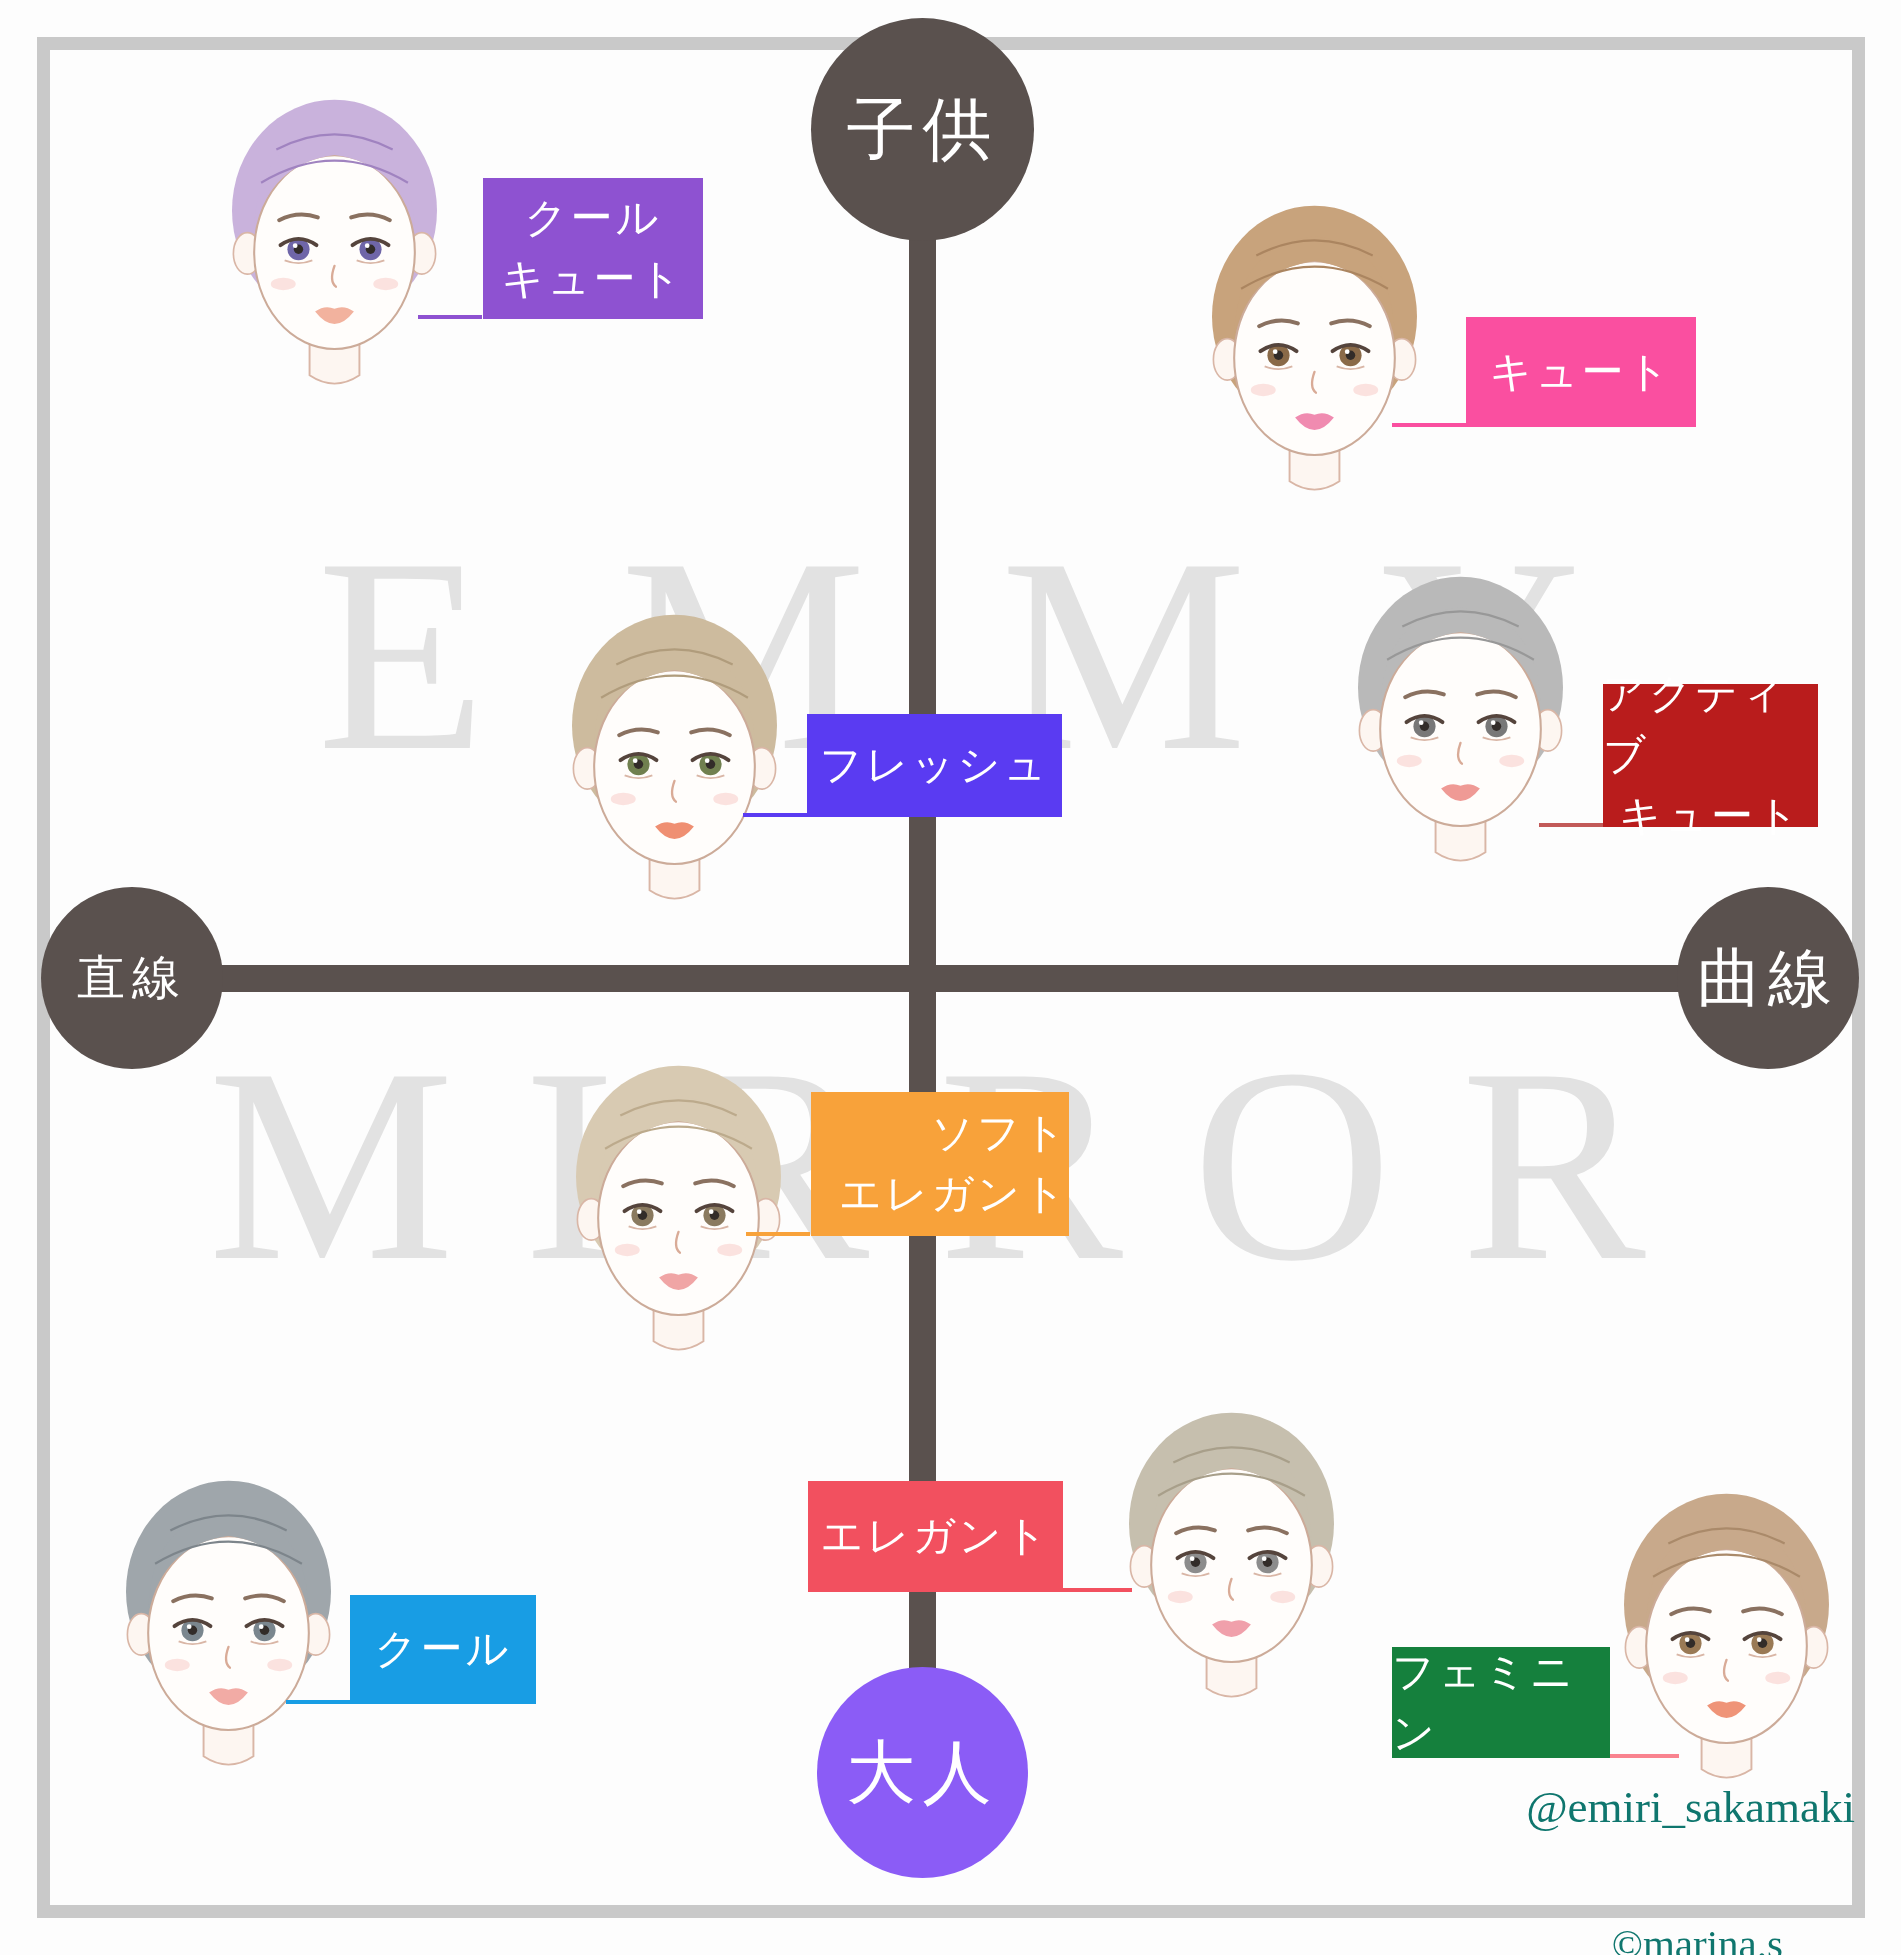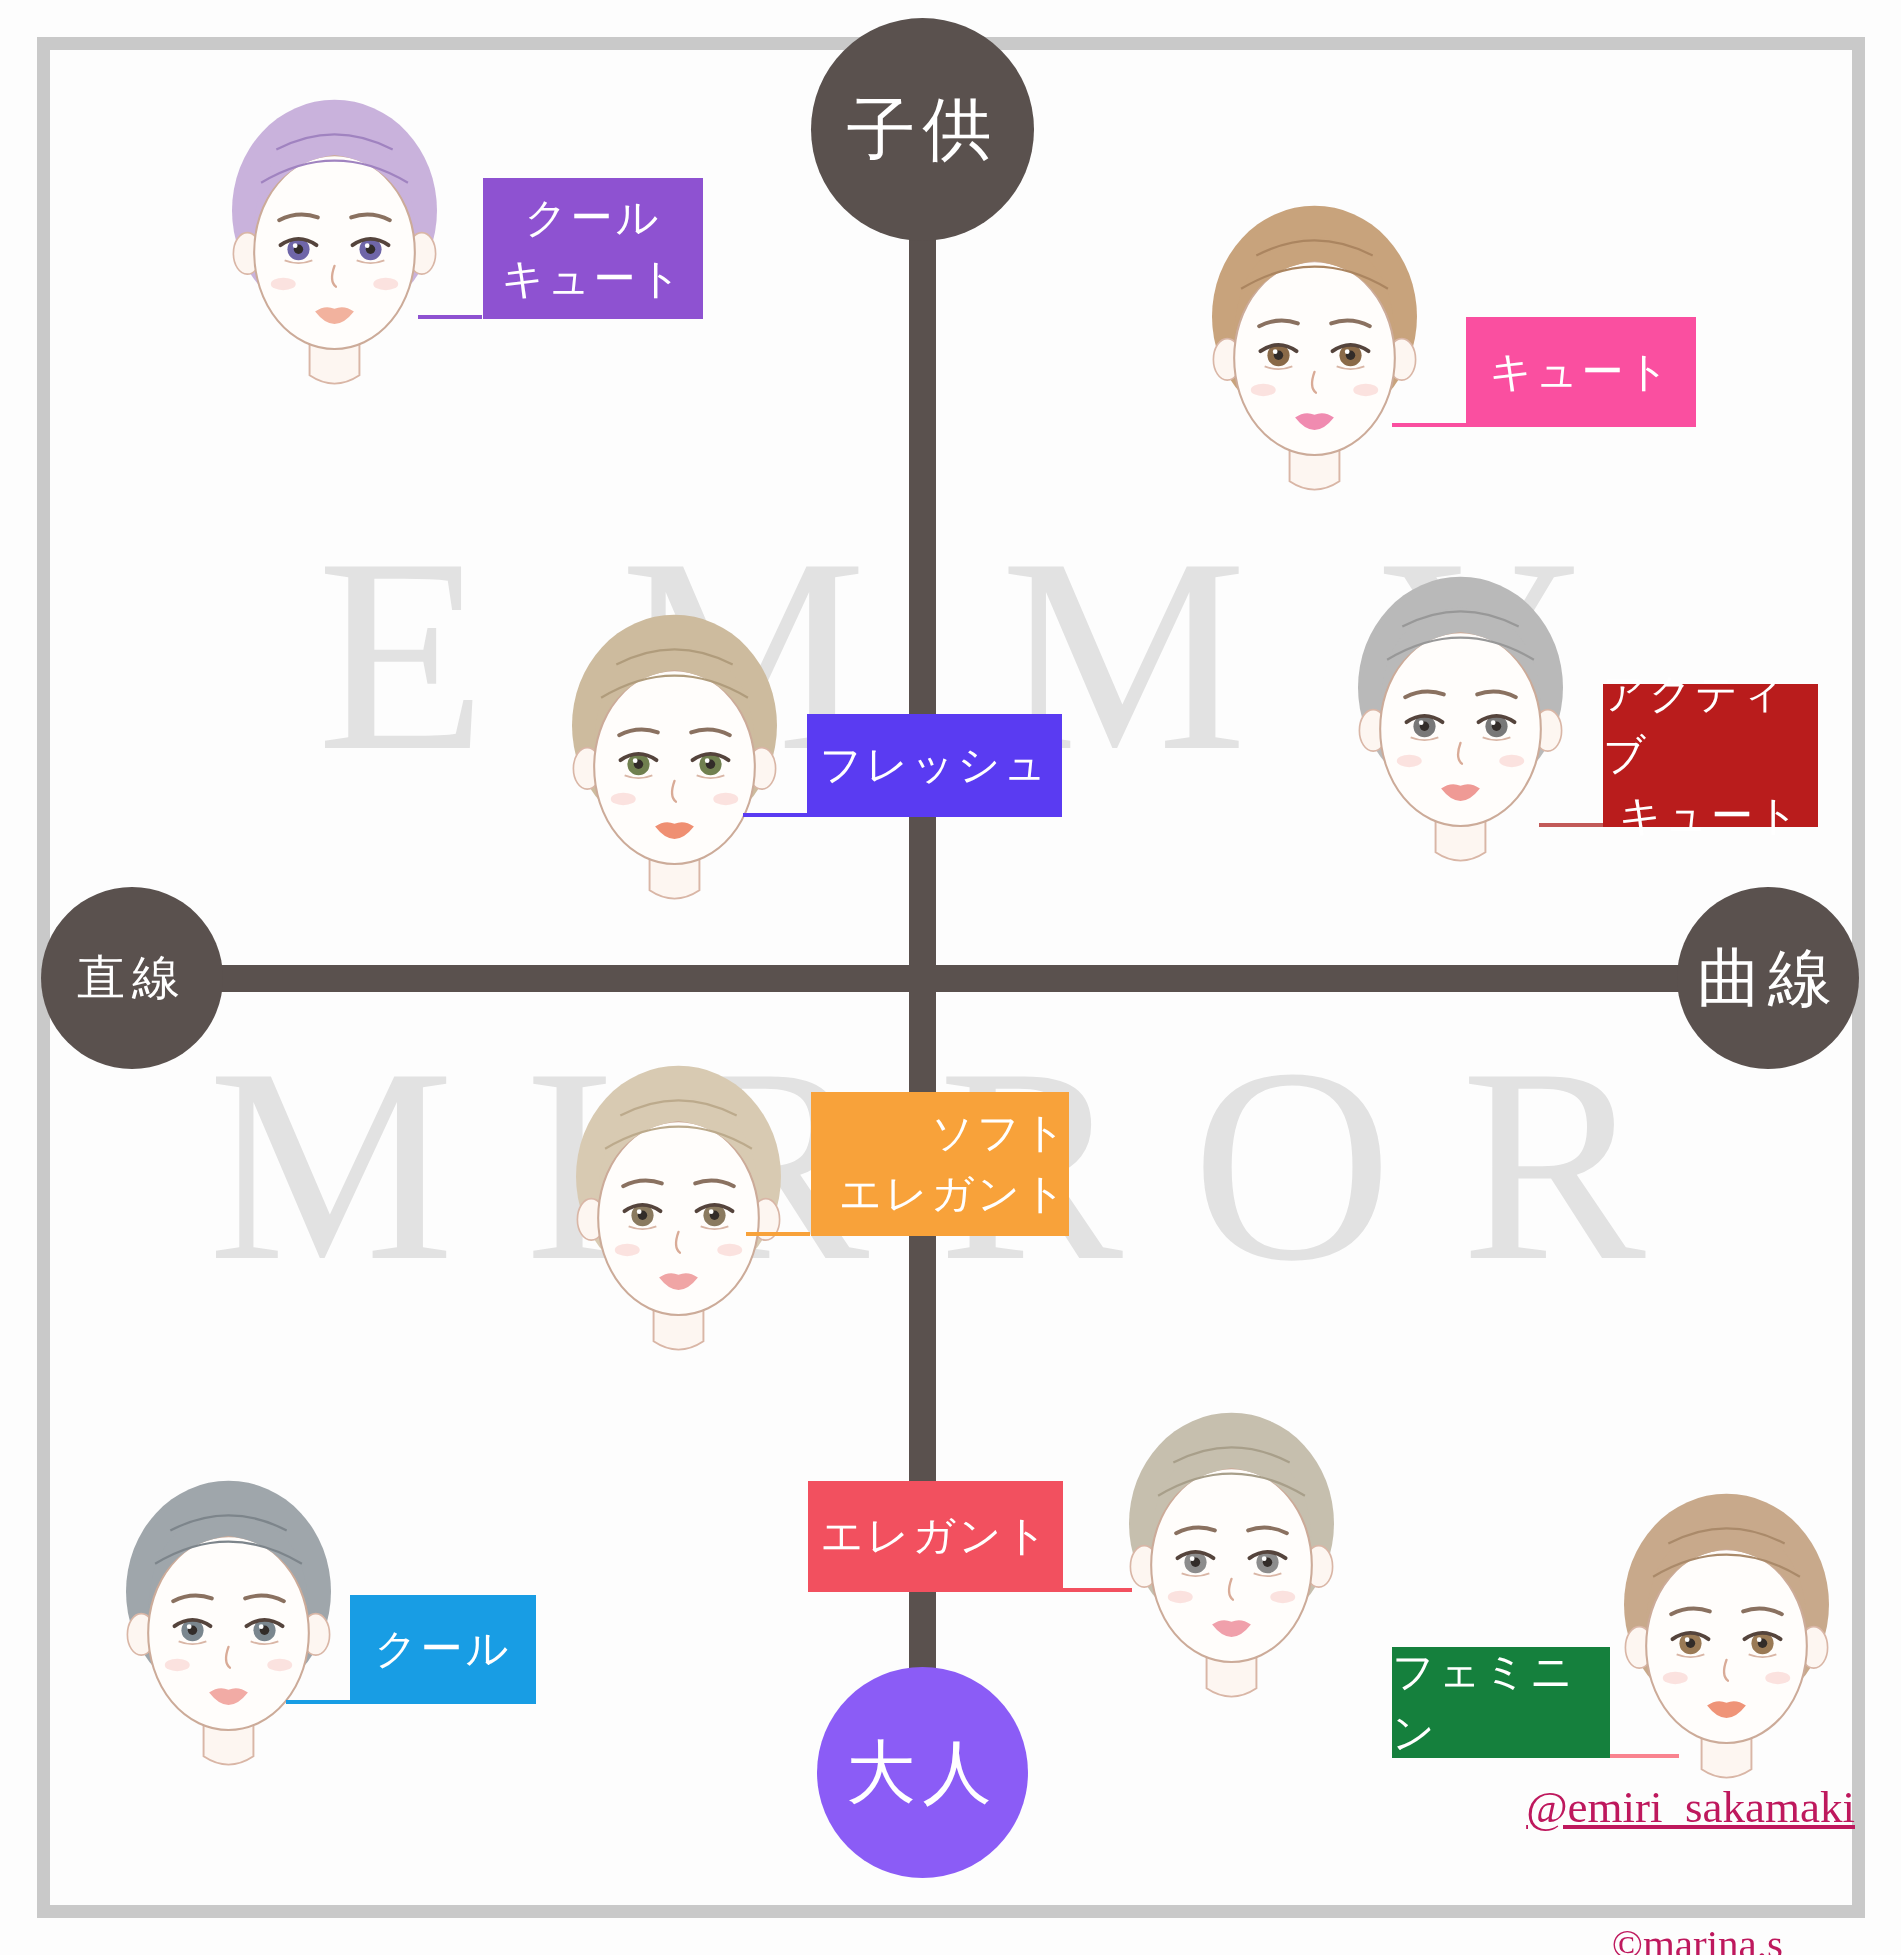--- a/index.html
+++ b/index.html
@@ -52,22 +52,22 @@
   .connector{position:absolute;z-index:6;height:4px;}
   #conn-0{left:418px;top:315px;width:64px;}
   #conn-1{left:1392px;top:423px;width:74px;}
   #conn-2{left:743px;top:813px;width:64px;}
   #conn-3{left:1539px;top:823px;width:64px;}
   #conn-4{left:746px;top:1232px;width:64px;}
   #conn-5{left:1063px;top:1588px;width:69px;}
   #conn-6{left:286px;top:1700px;width:64px;}
   #conn-7{left:1610px;top:1754px;width:69px;}
 
-  .credits{position:absolute;z-index:7;color:#be185d;
-           font-family:"Liberation Serif","DejaVu Serif",serif;white-space:nowrap;text-decoration:underline;}
+  .credits{position:absolute;z-index:7;color:#0f766e;
+           font-family:"Liberation Serif","DejaVu Serif",serif;white-space:nowrap;}
   #credit1{right:47px;top:1781px;font-size:45px;}
   #credit2{right:119px;top:1920px;font-size:41px;}
 </style>
 </head>
 <body>
 
 <div id="stage">
 
   <div class="frame" style="border-color: rgb(201, 201, 201);"></div>
 

